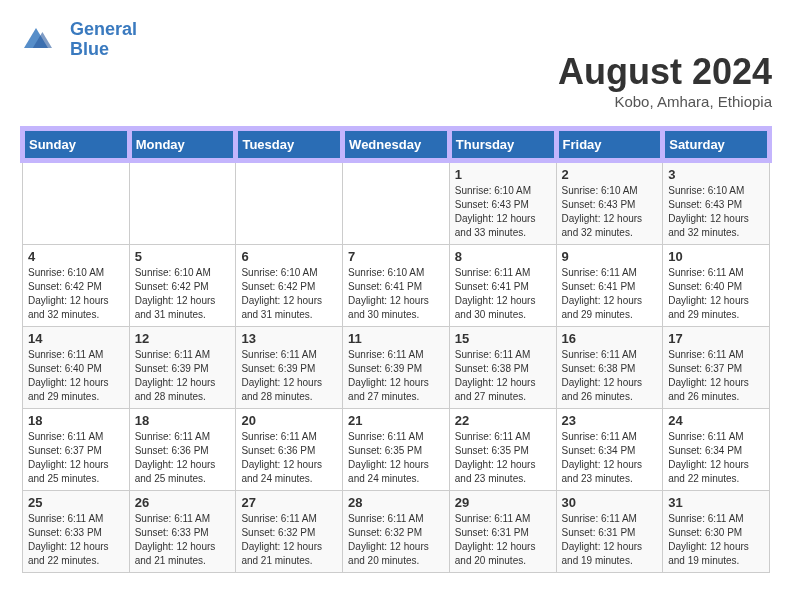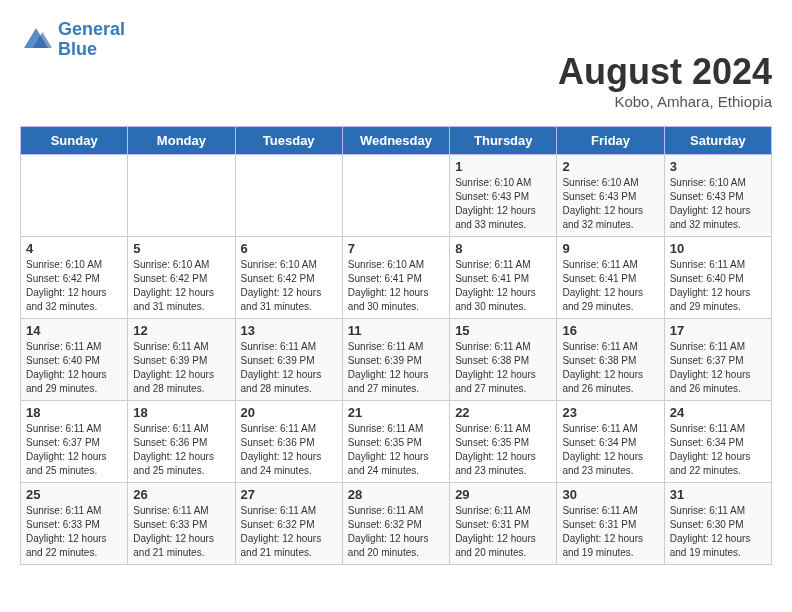--- a/index.html
+++ b/index.html
@@ -12,21 +12,21 @@
     }
     .header {
       display: flex;
       justify-content: space-between;
       align-items: flex-start;
       margin-bottom: 16px;
     }
     .logo {
       display: flex;
       align-items: center;
-      gap: 6px;
+      gap: 18px;
     }
     .logo-text {
       font-size: 18px;
       font-weight: bold;
       color: #333;
       line-height: 1.1;
     }
     .logo-text span {
       color: #3a7abf;
     }
@@ -49,24 +49,24 @@
     }
     table {
       width: 100%;
       border-collapse: collapse;
       font-size: 11px;
     }
     thead tr th {
       background-color: #2a6db5;
       color: #fff;
       padding: 6px 4px;
-      text-align: center;
+      text-align: left;
       font-size: 13px;
       font-weight: bold;
-      border: 1px solid #c4b5fd;
+      border: 5px solid #c4b5fd;
     }
     tbody tr td {
       border: 1px solid #ccc;
       vertical-align: top;
       padding: 4px 5px;
       width: calc(100% / 7);
       min-height: 80px;
       height: 80px;
       background: #fff;
     }

